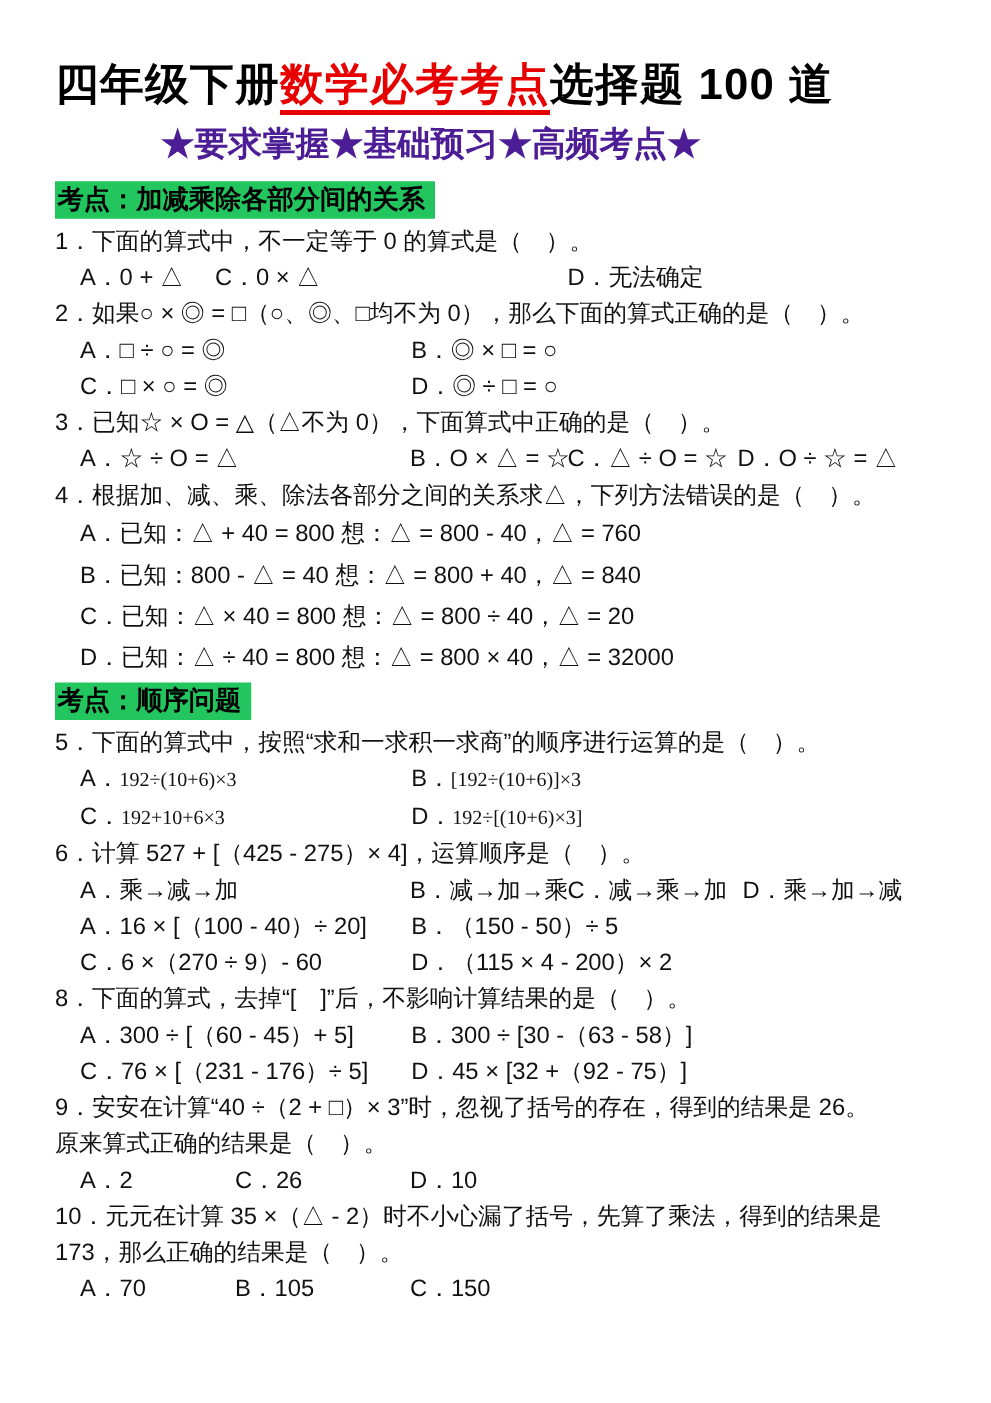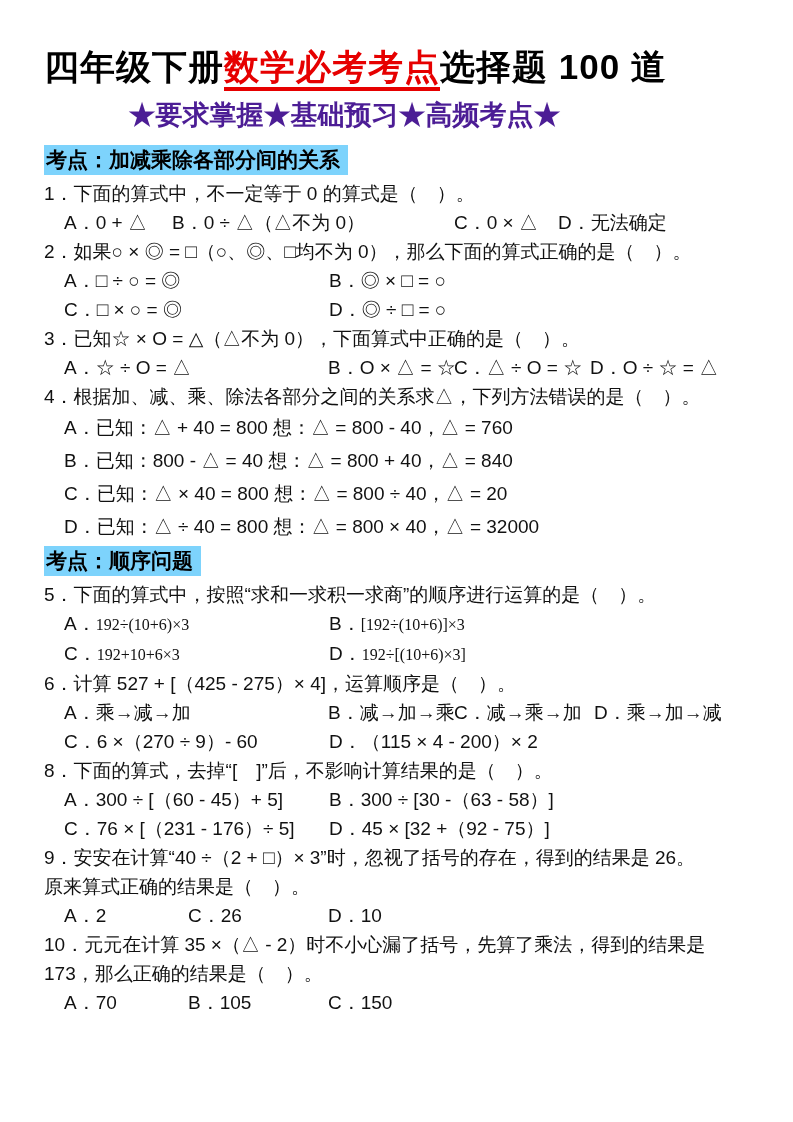--- a/index.html
+++ b/index.html
@@ -19,21 +19,21 @@
     border-bottom:4px solid #e60000;
     padding-bottom:1px;
   }
   .subtitle {
     text-align:center; font-size:27px; font-weight:bold; color:#4c1d95;
     margin:0 0 12px 0; white-space:nowrap;
   }
 
   .sec-header-row { margin:3px 0 3px 0; line-height:28px; }
   .sec-header {
-    display:inline-block; background:#7dd3fc; color:#000;
+    display:inline-block; background:#22c55e; color:#000;
     font-size:21px; font-weight:bold; padding:1px 8px 1px 2px;
   }
 
   .line { font-size:19px; line-height:29px; white-space:nowrap; }
   .stem { }
   .opts { display:grid; padding-left:20px; }
   .opt  { }
   .optline-full { padding-left:20px; line-height:33px; }
 
   .g-q1 { grid-template-columns:108px 282px 104px auto; }
@@ -53,21 +53,20 @@
 
   <div class="subtitle">★要求掌握★基础预习★高频考点★</div>
 
   <div class="sec-header-row">
     <span class="sec-header">考点：加减乘除各部分间的关系</span>
   </div>
 
   <div class="line stem">1．下面的算式中，不一定等于 0 的算式是（　）。</div>
   <div class="line opts g-q1">
     <span class="opt">A．0 + △</span>
-    <span class="opt">B．0 ÷ △（△不为 0）</span>
     <span class="opt">C．0 × △</span>
     <span class="opt">D．无法确定</span>
   </div>
 
   <div class="line stem">2．如果○ × ◎ = □（○、◎、□均不为 0），那么下面的算式正确的是（　）。</div>
   <div class="line opts g-2">
     <span class="opt">A．□ ÷ ○ = ◎</span>
     <span class="opt">B．◎ × □ = ○</span>
   </div>
   <div class="line opts g-2">
@@ -105,20 +104,24 @@
 
   <div class="line stem">6．计算 527 + [（425 - 275）× 4]，运算顺序是（　）。</div>
   <div class="line opts g-q6">
     <span class="opt">A．乘→减→加</span>
     <span class="opt">B．减→加→乘</span>
     <span class="opt">C．减→乘→加</span>
     <span class="opt">D．乘→加→减</span>
   </div>
 
   <div class="line opts g-2">
+    <span class="opt">A．16 × [（100 - 40）÷ 20]</span>
+    <span class="opt">B．（150 - 50）÷ 5</span>
+  </div>
+  <div class="line opts g-2">
     <span class="opt">C．6 ×（270 ÷ 9）- 60</span>
     <span class="opt">D．（115 × 4 - 200）× 2</span>
   </div>
 
   <div class="line stem">8．下面的算式，去掉“[　]”后，不影响计算结果的是（　）。</div>
   <div class="line opts g-2">
     <span class="opt">A．300 ÷ [（60 - 45）+ 5]</span>
     <span class="opt">B．300 ÷ [30 -（63 - 58）]</span>
   </div>
   <div class="line opts g-2">

